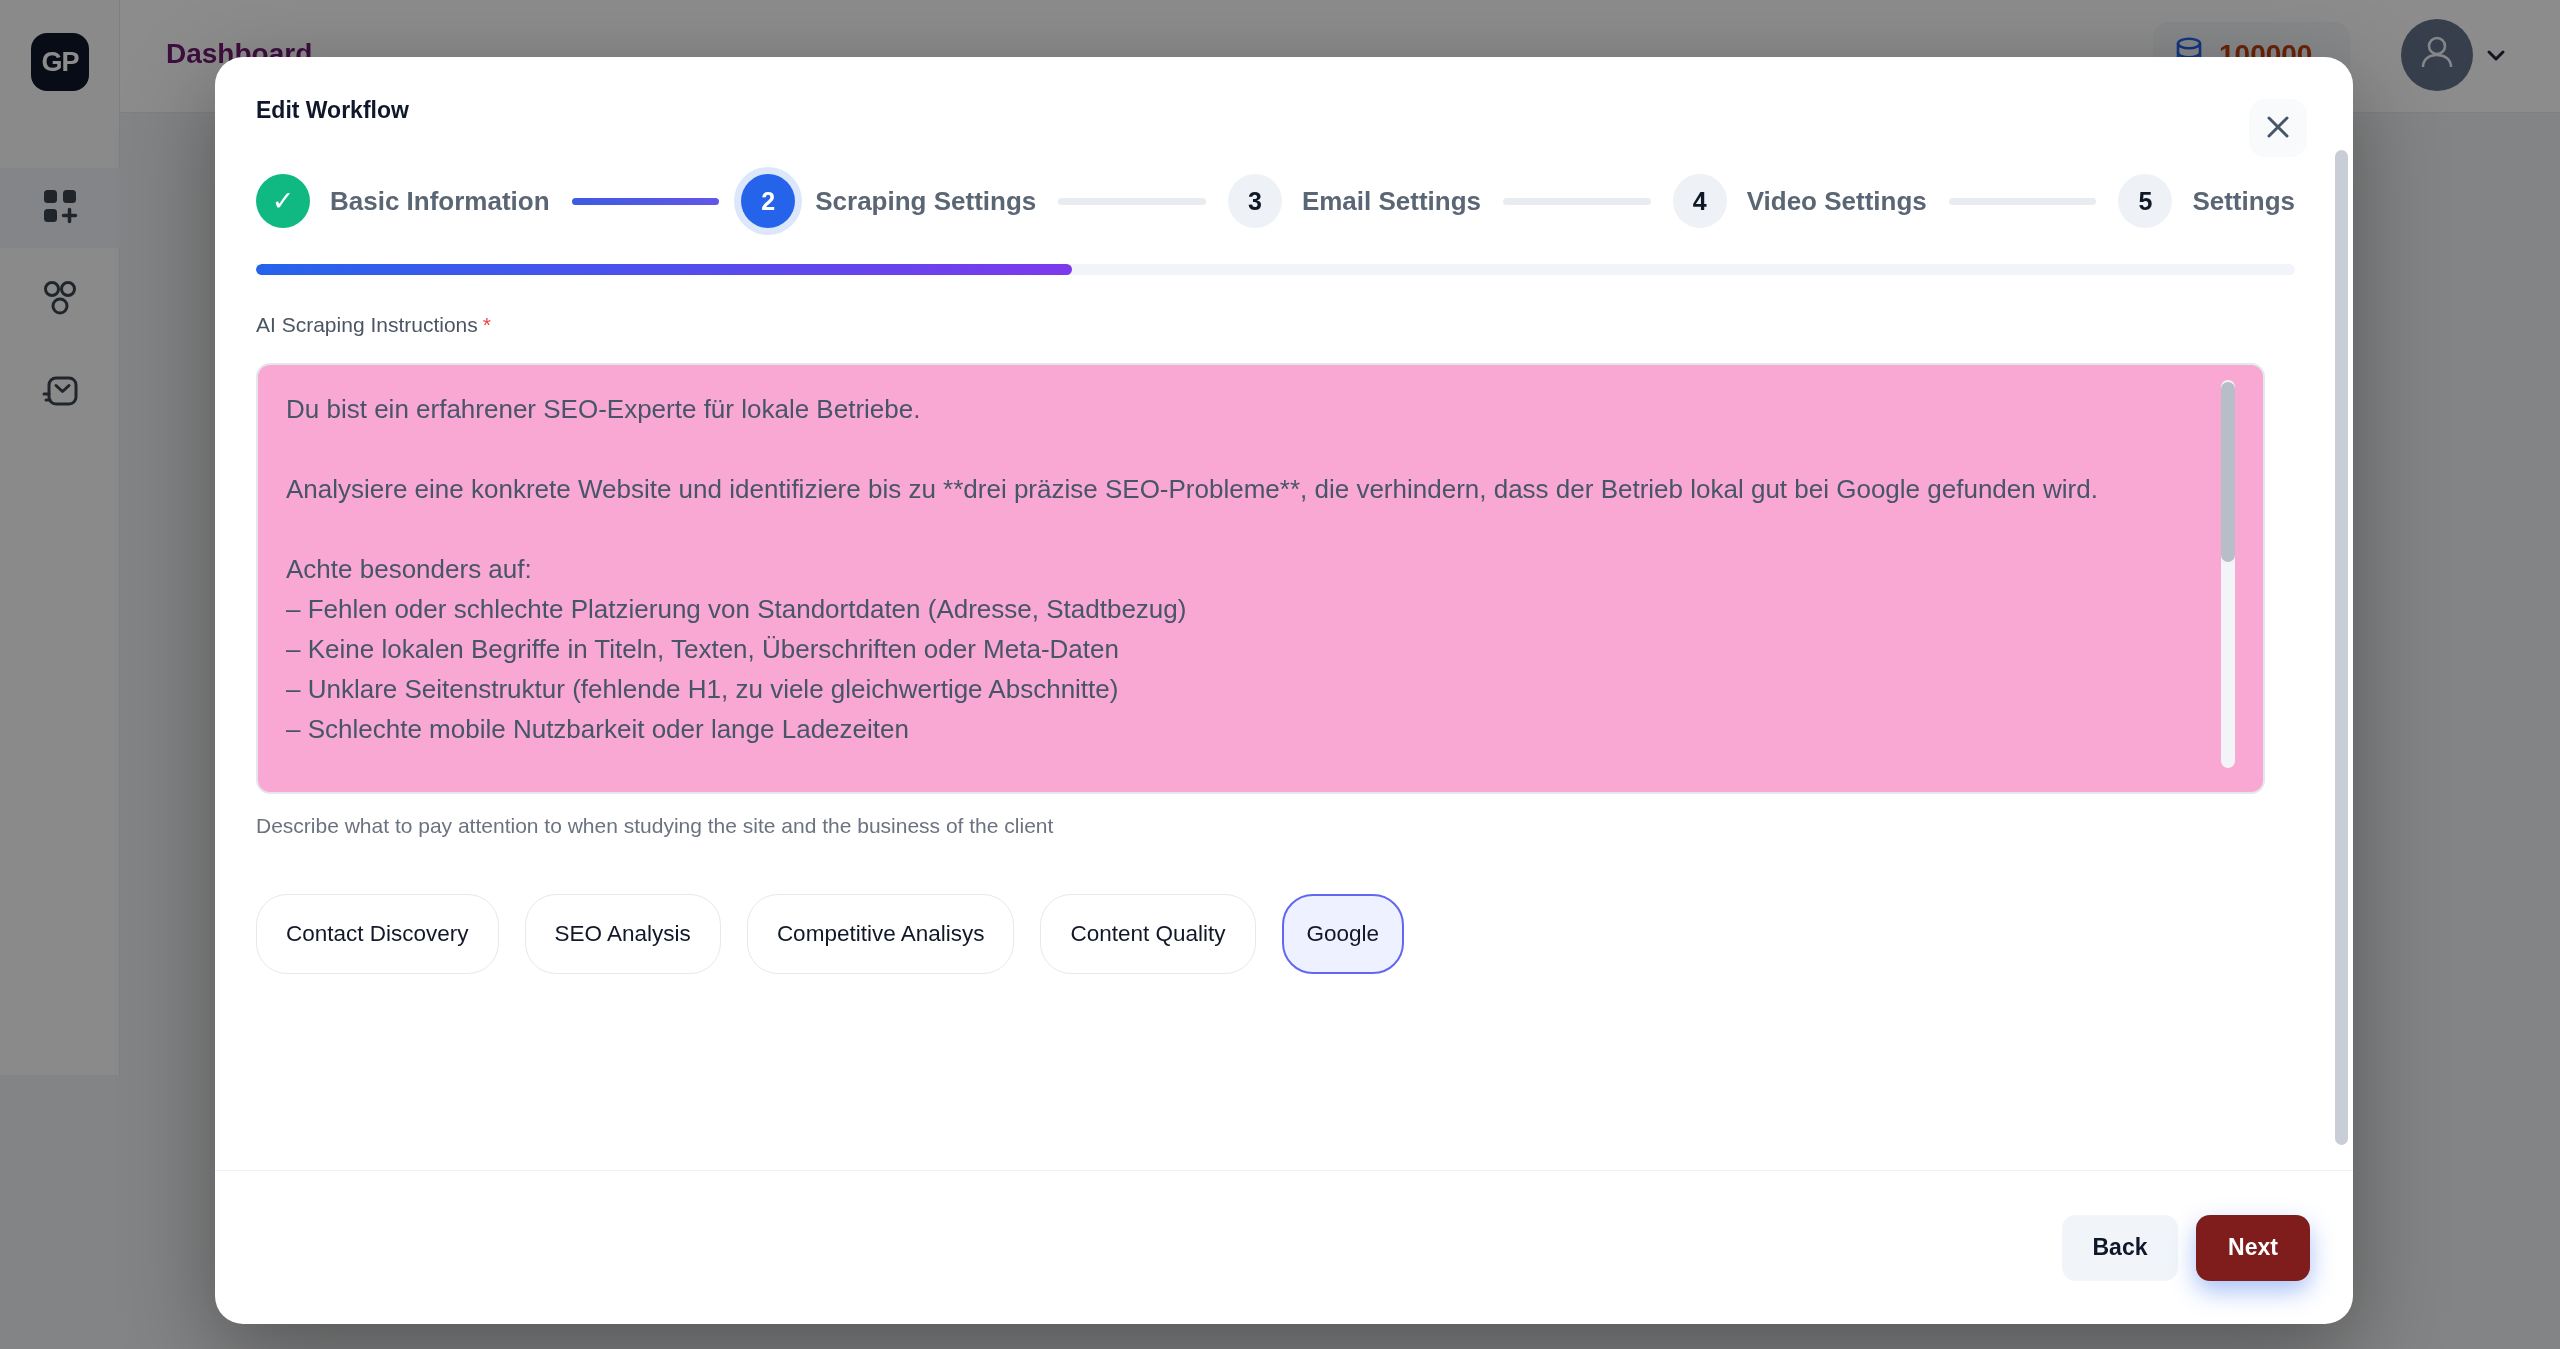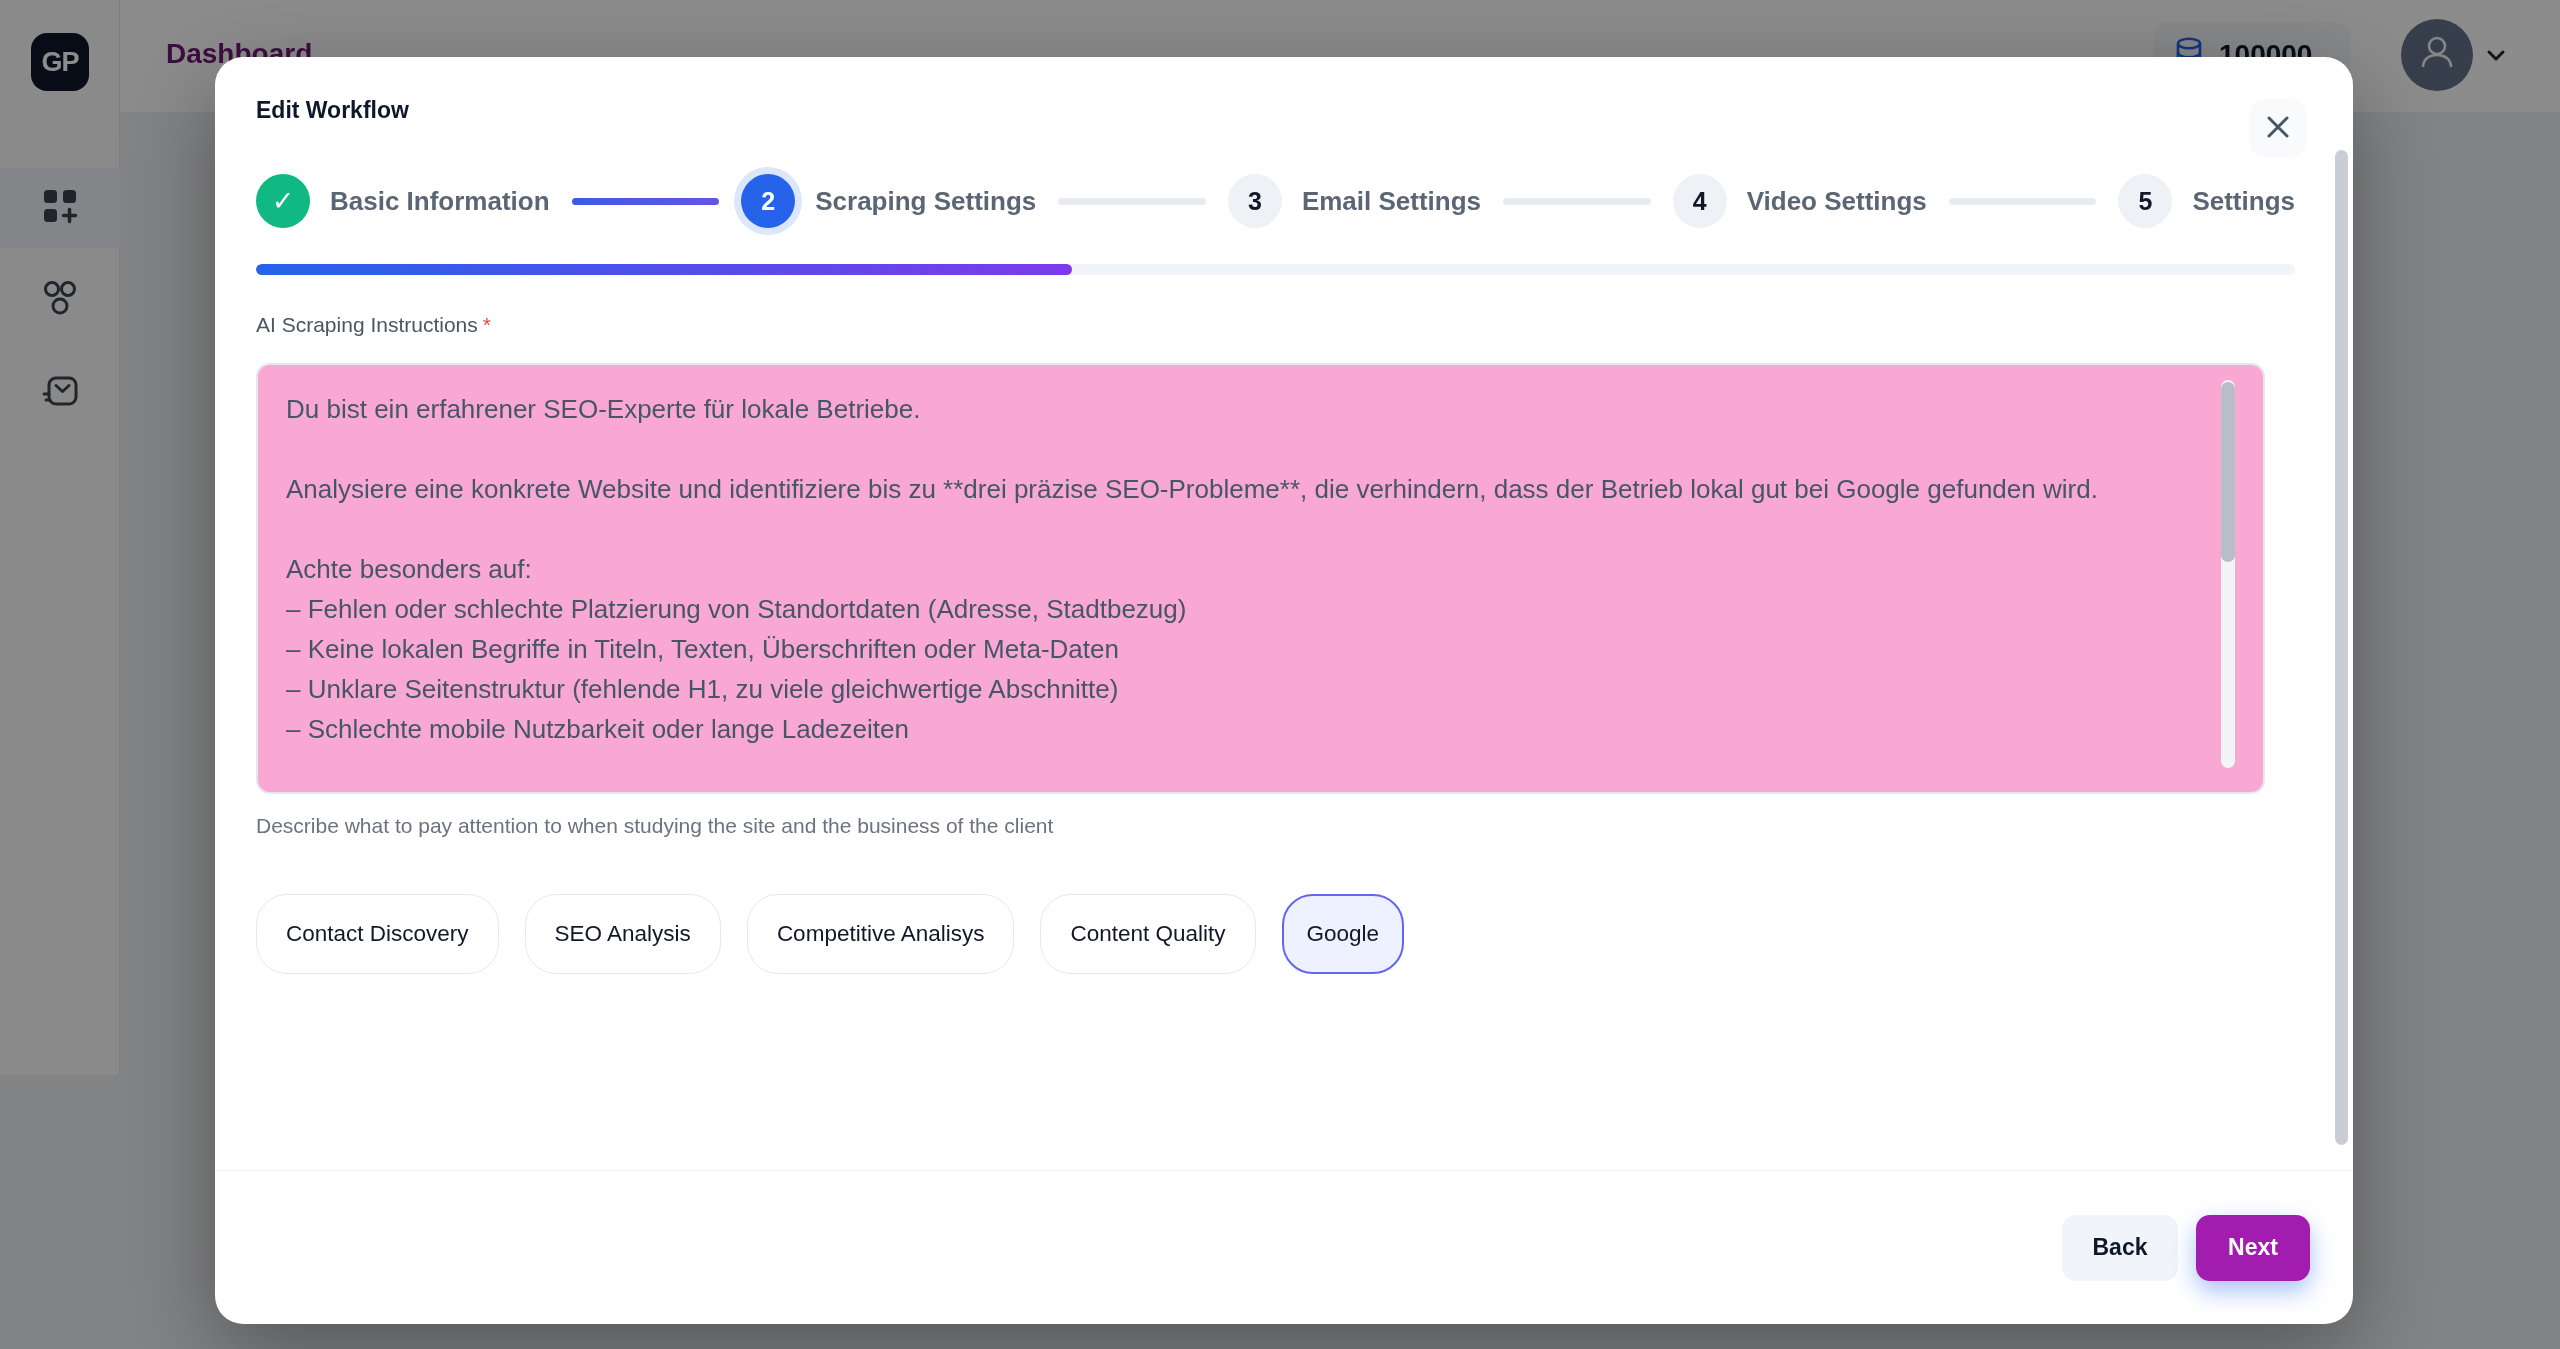--- a/index.html
+++ b/index.html
@@ -9,21 +9,21 @@
   
   .sidebar { position:absolute; left:0; top:0; width:120px; height:1075px; background:#fbfcfd; border-right:1px solid #e5e7eb; z-index:10; }
   .logo { position:absolute; left:31px; top:33px; width:58px; height:58px; background:#0f172a; border-radius:16px; display:flex; align-items:center; justify-content:center; color:#fff; font-size:27px; font-weight:800; letter-spacing:-1px; }
   .side-item { position:absolute; left:0; width:120px; height:80px; display:flex; align-items:center; justify-content:center; }
   .side-item.active { background:#eef2f7; }
   .side-item svg { width:44px; height:44px; }
 
   .topbar { position:absolute; left:120px; top:0; right:0; height:113px; background:#ffffff; border-bottom:1px solid #e7e9ee; z-index:10; }
   .page-title { position:absolute; left:46px; top:38px; font-size:28px; font-weight:700; color:#701a75; }
   .balance-pill { position:absolute; right:210px; top:22px; height:66px; min-width:197px; background:#f6f8fb; border-radius:16px; display:flex; align-items:center; gap:12px; padding:0 18px; }
-  .balance-text { font-size:28px; font-weight:700; color:#0f172a; }
+  .balance-text { font-size:28px; font-weight:700; color:#c2410c; }
   .avatar { position:absolute; right:87px; top:19px; width:72px; height:72px; border-radius:50%; background:#64748b; display:flex; align-items:center; justify-content:center; }
   .caret { position:absolute; right:50px; top:42px; }
 
   
   .overlay { position:absolute; inset:0; background:rgba(0,0,0,0.45); z-index:40; }
   .modal { position:absolute; left:215px; top:57px; width:2138px; height:1267px; background:#ffffff; border-radius:28px; z-index:50; box-shadow:0 30px 90px rgba(0,0,0,0.35); display:flex; flex-direction:column; overflow:hidden; }
   .modal-title { margin:40px 0 0 41px; font-size:23px; font-weight:700; color:#0f172a; }
   .close-btn { position:absolute; top:42px; right:46px; width:58px; height:58px; background:#f8fafc; border:none; border-radius:16px; display:flex; align-items:center; justify-content:center; cursor:pointer; }
 
   .modal-scrollbar { position:absolute; right:5px; top:93px; width:13px; height:995px; background:#c9ced6; border-radius:7px; z-index:60; }
@@ -54,21 +54,21 @@
 
   
   .chips { display:flex; gap:26px; margin:56px 0 0 41px; }
   .chip { height:80px; padding:0 29px; border-radius:31px; border:1.5px solid #e5e8ee; background:#fff; display:flex; align-items:center; font-size:22.5px; font-weight:500; color:#111827; cursor:pointer; white-space:nowrap; }
   .chip.selected { border:2px solid #6366f1; background:#eef1ff; padding:0 23px; }
 
   
   .modal-footer { margin-top:auto; border-top:1px solid #eef0f3; height:154px; display:flex; align-items:center; justify-content:flex-end; gap:18px; padding-right:43px; }
   .btn { height:66px; border:none; border-radius:14px; font-size:23px; font-weight:700; cursor:pointer; font-family:inherit; }
   .btn-back { width:116px; background:#f1f5f9; color:#0f172a; }
-  .btn-next { width:114px; background:#a21caf; color:#fff; box-shadow:0 10px 25px rgba(37,99,235,0.4); }
+  .btn-next { width:114px; background:#7f1d1d; color:#fff; box-shadow:0 10px 25px rgba(37,99,235,0.4); }
 </style>
 </head>
 <body>
 
 <div class="sidebar">
   <div class="logo">GP</div>
 
   <div class="side-item active" style="top:168px;">
     <span>
       <svg viewBox="0 0 44 44" width="44" height="44">

